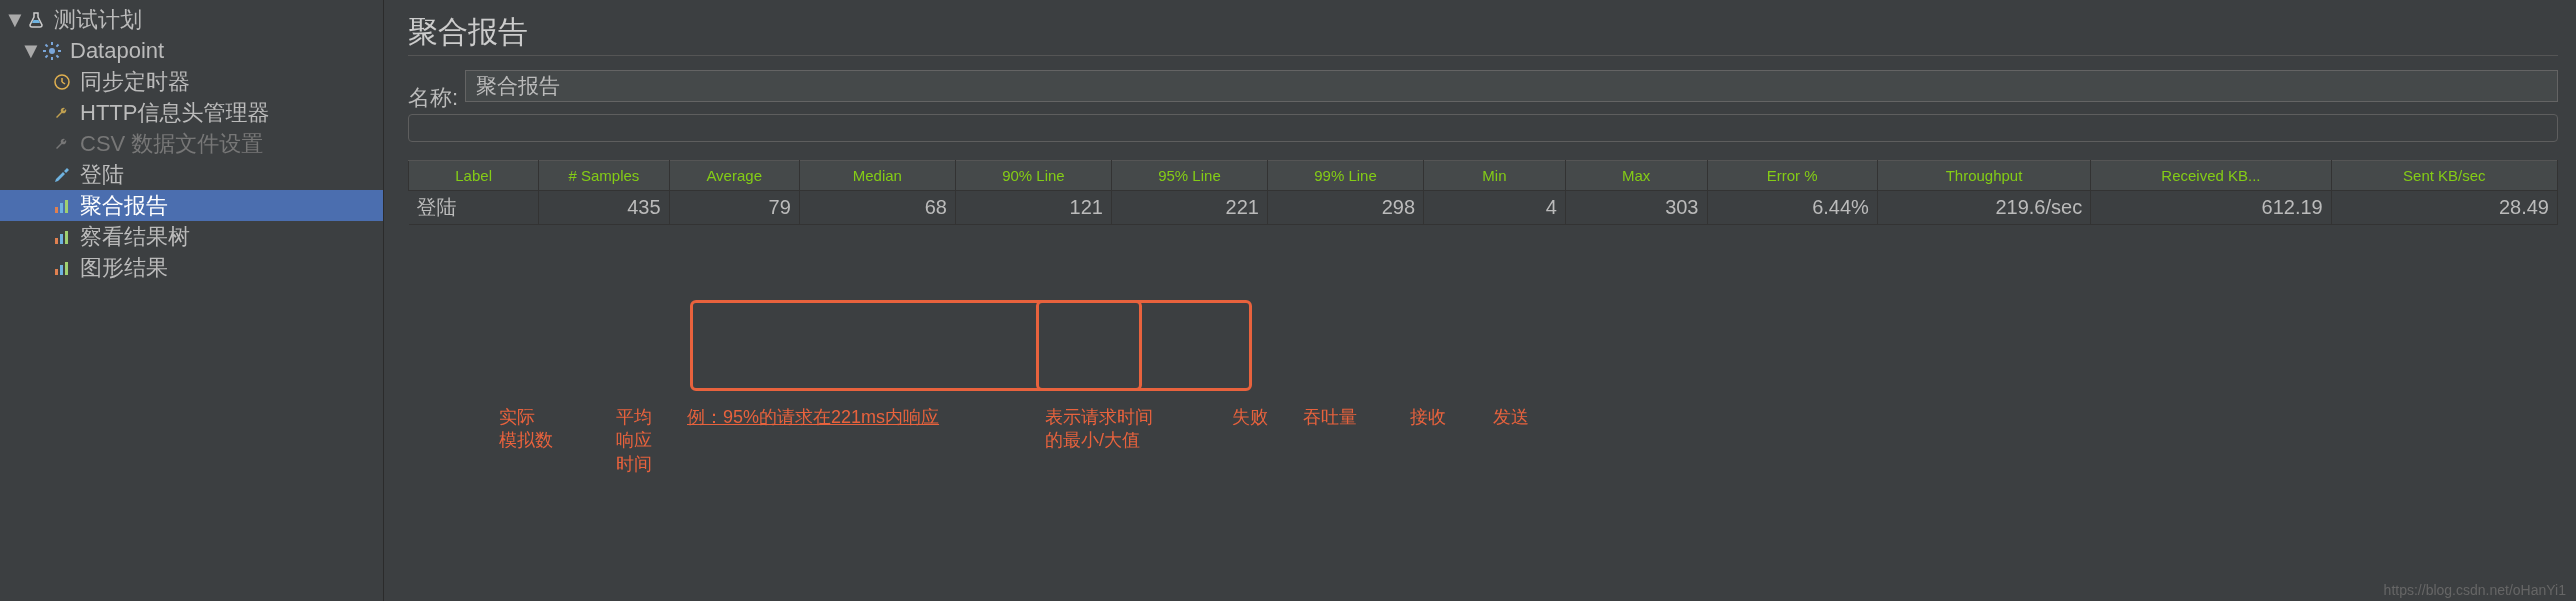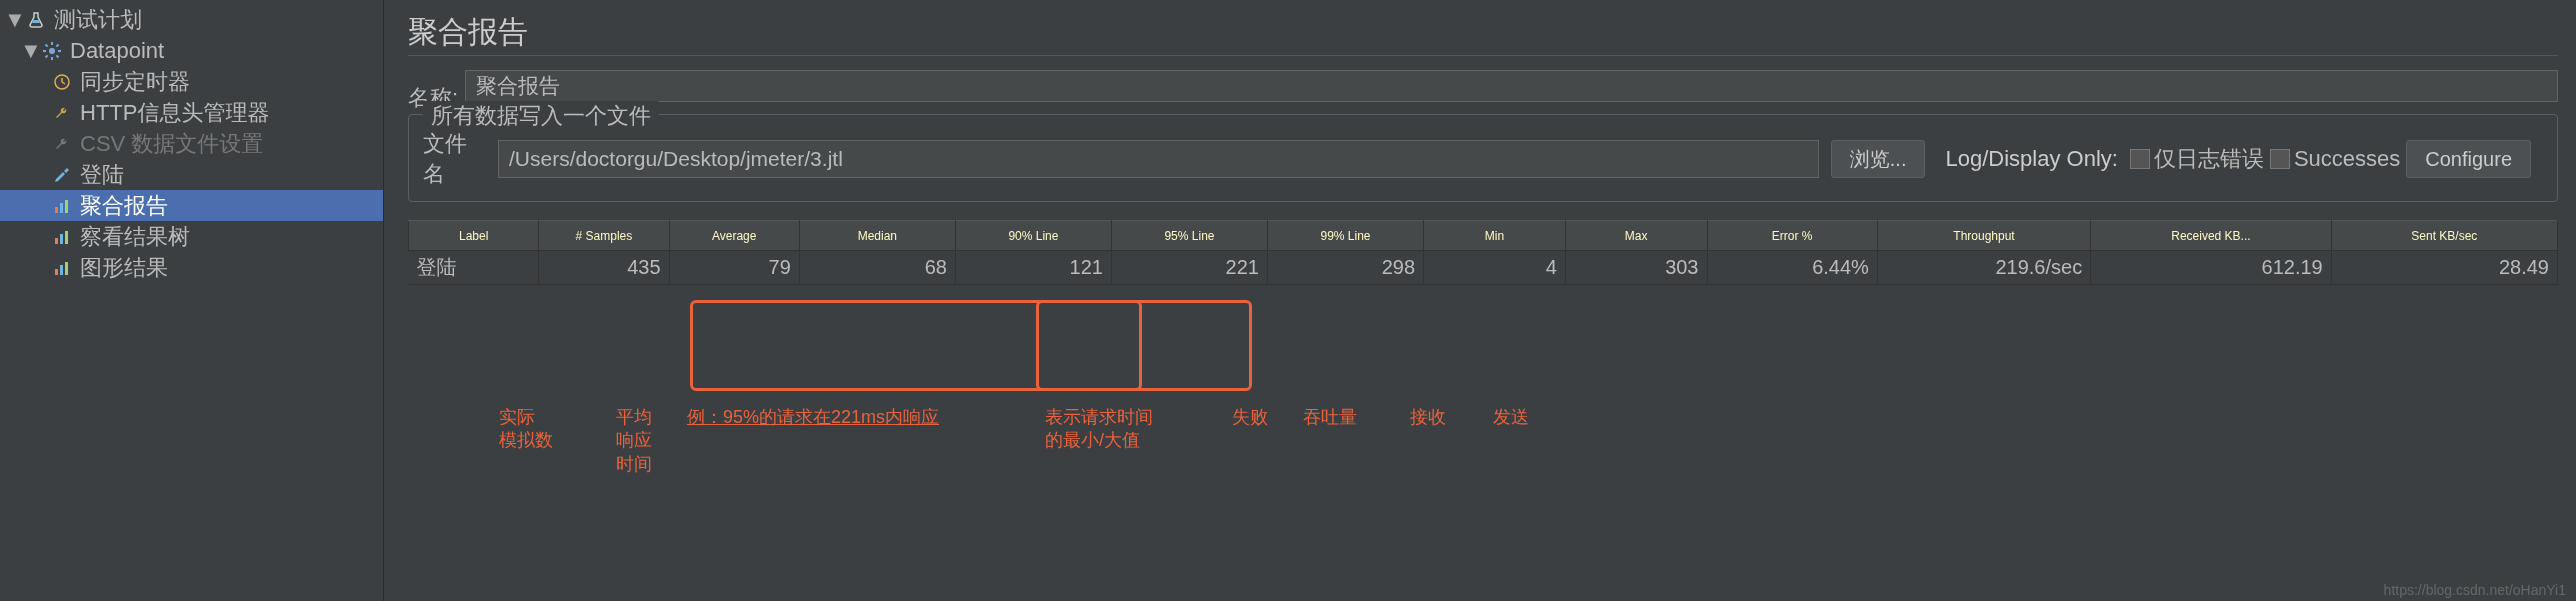--- a/index.html
+++ b/index.html
@@ -103,23 +103,23 @@
       border-radius: 3px;
     }
     .log-label { white-space: nowrap; color: #ccc; margin-left: 8px; }
     .chk { width: 20px; height: 20px; background: #555; border: 1px solid #777; display: inline-block; vertical-align: middle; margin-right: 4px; }
     .chk-wrap { display: inline-flex; align-items: center; margin-right: 6px; }
 
     .table-wrap { margin-top: 18px; }
     table { width: 100%; border-collapse: collapse; table-layout: fixed; }
     th {
       background: #45494a;
-      color: #fef9c3;
+      color: #84cc16;
       font-weight: normal;
-      font-size: 12px;
+      font-size: 15px;
       padding: 4px 8px;
       border: 1px solid #333;
       border-top: 1px solid #555;
       text-align: center;
       height: 30px;
     }
     td {
       font-size: 20px;
       padding: 3px 8px;
       border-right: 1px solid #333;
@@ -254,36 +254,20 @@
 
   <div class="main">
     <div class="page-title">聚合报告</div>
 
     <div class="field-row">
       <div class="field-label">名称:</div>
       <input class="field-input" value="聚合报告" style="">
     </div>
 
     <div class="file-group">
-      <div class="file-group-title">所有数据写入一个文件</div>
-      <div class="file-row">
-        <div class="filename-label">文件名</div>
-        <input class="filename-input" value="/Users/doctorgu/Desktop/jmeter/3.jtl" style="">
-        <button class="btn">浏览...</button>
-        <span class="log-label">Log/Display Only:</span>
-        <span class="chk-wrap">
-            <span class="chk"></span>
-            <span>仅日志错误</span>
-          </span>
-        <span class="chk-wrap">
-            <span class="chk"></span>
-            <span>Successes</span>
-          </span>
-        <button class="btn">Configure</button>
-      </div>
     </div>
 
     <div class="table-wrap">
       <table>
         <colgroup>
           <col style="width:91px">
             <col style="width:91px">
             <col style="width:91px">
           <col style="width:109px">
             <col style="width:109px">

